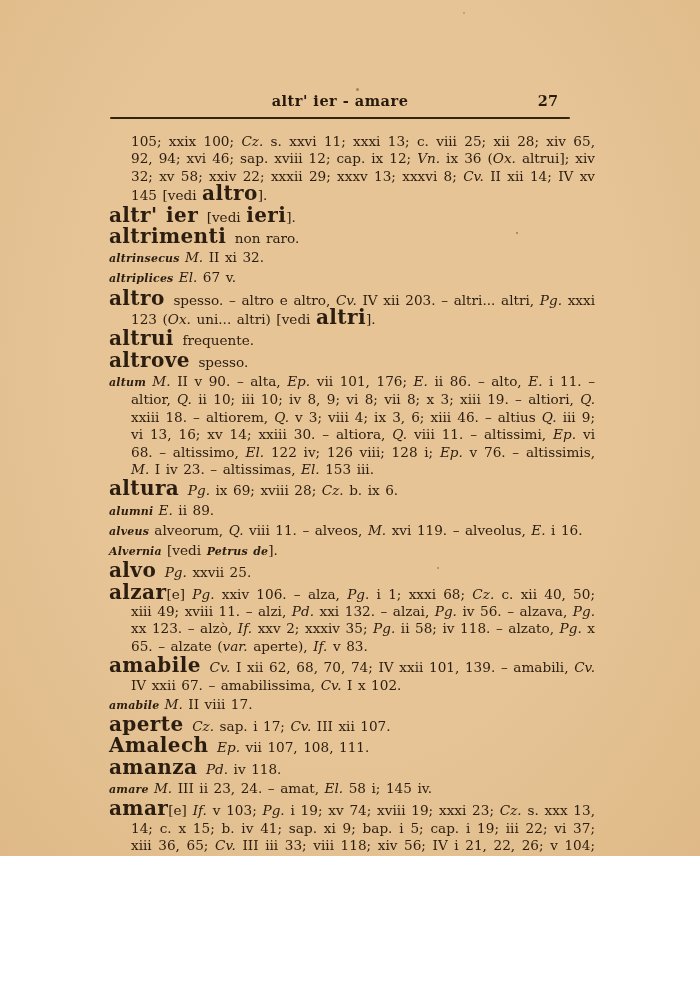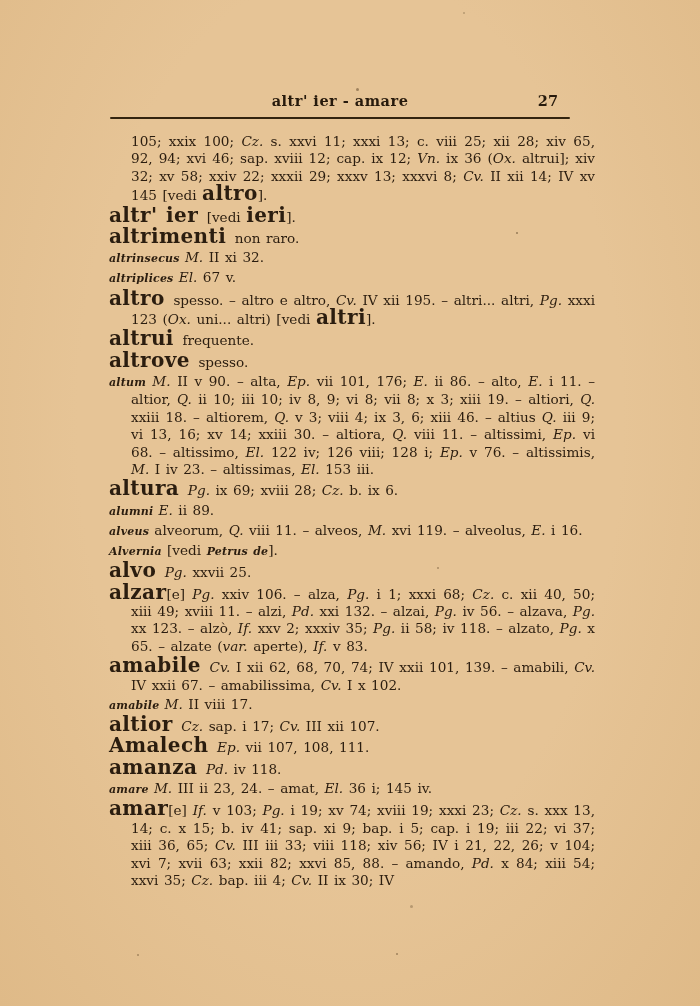--- a/index.html
+++ b/index.html
@@ -1,18 +1,18 @@
 <!DOCTYPE html>
 <html><head>
 <meta charset="utf-8">
 <style>
   html,body{margin:0;padding:0;}
   .page{
     position:relative;
-    width:700px;height:1006px;
+    width:700px;height:856px;
     background:radial-gradient(ellipse at 50% 42%, #e6c496 55%, #dfba88 100%);
     font-family:"DejaVu Serif", serif;
     color:#2b1d0f;
     overflow:hidden;
   }
   .running-head{
     position:absolute;top:92px;left:110px;width:460px;
     text-align:center;font-weight:bold;font-size:14.5px;letter-spacing:.5px;
     color:#271a0c;
   }
@@ -46,36 +46,36 @@
   <div class="running-head">altr' ier - amare</div>
   <div class="page-number">27</div>
   <div class="header-rule"></div>
 
   <div class="content">
       <p class="para continuation"><span class="s-r">105; xxix 100; </span><span class="s-i">Cz.</span><span class="s-r"> s. xxvi 11; xxxi 13; c. viii 25; xii 28; xiv 65, 92, 94; xvi 46; sap. xviii 12; cap. ix 12; </span><span class="s-i">Vn.</span><span class="s-r"> ix 36 (</span><span class="s-i">Ox.</span><span class="s-r"> altrui]; xiv 32; xv 58; xxiv 22; xxxii 29; xxxv 13; xxxvi 8; </span><span class="s-i">Cv.</span><span class="s-r"> II xii 14; IV xv 145 [vedi </span><span class="s-b">altro</span><span class="s-r">].</span></p>
       <p class="para entry"><span class="s-b">altr' ier </span><span class="s-r">[vedi </span><span class="s-b">ieri</span><span class="s-r">].</span></p>
       <p class="para entry"><span class="s-b">altrimenti </span><span class="s-r">non raro.</span></p>
       <p class="para entry"><span class="s-bi">altrinsecus </span><span class="s-i">M.</span><span class="s-r"> II xi 32.</span></p>
       <p class="para entry"><span class="s-bi">altriplices </span><span class="s-i">El.</span><span class="s-r"> 67 v.</span></p>
-      <p class="para entry"><span class="s-b">altro </span><span class="s-r">spesso. – altro e altro, </span><span class="s-i">Cv.</span><span class="s-r"> IV xii 195. – altri... altri, </span><span class="s-i">Pg.</span><span class="s-r"> xxxi 123 (</span><span class="s-i">Ox.</span><span class="s-r"> uni... altri) [vedi </span><span class="s-b">altri</span><span class="s-r">].</span></p>
+      <p class="para entry"><span class="s-b">altro </span><span class="s-r">spesso. – altro e altro, </span><span class="s-i">Cv.</span><span class="s-r"> IV xii 203. – altri... altri, </span><span class="s-i">Pg.</span><span class="s-r"> xxxi 123 (</span><span class="s-i">Ox.</span><span class="s-r"> uni... altri) [vedi </span><span class="s-b">altri</span><span class="s-r">].</span></p>
       <p class="para entry"><span class="s-b">altrui </span><span class="s-r">frequente.</span></p>
       <p class="para entry"><span class="s-b">altrove </span><span class="s-r">spesso.</span></p>
       <p class="para entry"><span class="s-bi">altum </span><span class="s-i">M.</span><span class="s-r"> II v 90. – alta, </span><span class="s-i">Ep.</span><span class="s-r"> vii 101, 176; </span><span class="s-i">E.</span><span class="s-r"> ii 86. – alto, </span><span class="s-i">E.</span><span class="s-r"> i 11. – altior, </span><span class="s-i">Q.</span><span class="s-r"> ii 10; iii 10; iv 8, 9; vi 8; vii 8; x 3; xiii 19. – altiori, </span><span class="s-i">Q.</span><span class="s-r"> xxiii 18. – altiorem, </span><span class="s-i">Q.</span><span class="s-r"> v 3; viii 4; ix 3, 6; xiii 46. – altius </span><span class="s-i">Q.</span><span class="s-r"> iii 9; vi 13, 16; xv 14; xxiii 30. – altiora, </span><span class="s-i">Q.</span><span class="s-r"> viii 11. – altissimi, </span><span class="s-i">Ep.</span><span class="s-r"> vi 68. – altissimo, </span><span class="s-i">El.</span><span class="s-r"> 122 iv; 126 viii; 128 i; </span><span class="s-i">Ep.</span><span class="s-r"> v 76. – altissimis, </span><span class="s-i">M.</span><span class="s-r"> I iv 23. – altissimas, </span><span class="s-i">El.</span><span class="s-r"> 153 iii.</span></p>
       <p class="para entry"><span class="s-b">altura </span><span class="s-i">Pg.</span><span class="s-r"> ix 69; xviii 28; </span><span class="s-i">Cz.</span><span class="s-r"> b. ix 6.</span></p>
       <p class="para entry"><span class="s-bi">alumni </span><span class="s-i">E.</span><span class="s-r"> ii 89.</span></p>
       <p class="para entry"><span class="s-bi">alveus </span><span class="s-r">alveorum, </span><span class="s-i">Q.</span><span class="s-r"> viii 11. – alveos, </span><span class="s-i">M.</span><span class="s-r"> xvi 119. – alveolus, </span><span class="s-i">E.</span><span class="s-r"> i 16.</span></p>
       <p class="para entry"><span class="s-bi">Alvernia </span><span class="s-r">[vedi </span><span class="s-bi">Petrus de</span><span class="s-r">].</span></p>
       <p class="para entry"><span class="s-b">alvo </span><span class="s-i">Pg.</span><span class="s-r"> xxvii 25.</span></p>
       <p class="para entry"><span class="s-b">alzar</span><span class="s-r">[e] </span><span class="s-i">Pg.</span><span class="s-r"> xxiv 106. – alza, </span><span class="s-i">Pg.</span><span class="s-r"> i 1; xxxi 68; </span><span class="s-i">Cz.</span><span class="s-r"> c. xii 40, 50; xiii 49; xviii 11. – alzi, </span><span class="s-i">Pd.</span><span class="s-r"> xxi 132. – alzai, </span><span class="s-i">Pg.</span><span class="s-r"> iv 56. – alzava, </span><span class="s-i">Pg.</span><span class="s-r"> xx 123. – alzò, </span><span class="s-i">If.</span><span class="s-r"> xxv 2; xxxiv 35; </span><span class="s-i">Pg.</span><span class="s-r"> ii 58; iv 118. – alzato, </span><span class="s-i">Pg.</span><span class="s-r"> x 65. – alzate (</span><span class="s-i">var.</span><span class="s-r"> aperte), </span><span class="s-i">If.</span><span class="s-r"> v 83.</span></p>
       <p class="para entry"><span class="s-b">amabile </span><span class="s-i">Cv.</span><span class="s-r"> I xii 62, 68, 70, 74; IV xxii 101, 139. – amabili, </span><span class="s-i">Cv.</span><span class="s-r"> IV xxii 67. – amabilissima, </span><span class="s-i">Cv.</span><span class="s-r"> I x 102.</span></p>
       <p class="para entry"><span class="s-bi">amabile </span><span class="s-i">M.</span><span class="s-r"> II viii 17.</span></p>
-      <p class="para entry"><span class="s-b">altior </span><span class="s-i">Cz.</span><span class="s-r"> sap. i 17; </span><span class="s-i">Cv.</span><span class="s-r"> III xii 107.</span></p>
+      <p class="para entry"><span class="s-b">aperte </span><span class="s-i">Cz.</span><span class="s-r"> sap. i 17; </span><span class="s-i">Cv.</span><span class="s-r"> III xii 107.</span></p>
       <p class="para entry"><span class="s-b">Amalech </span><span class="s-i">Ep.</span><span class="s-r"> vii 107, 108, 111.</span></p>
       <p class="para entry"><span class="s-b">amanza </span><span class="s-i">Pd.</span><span class="s-r"> iv 118.</span></p>
-      <p class="para entry"><span class="s-bi">amare </span><span class="s-i">M.</span><span class="s-r"> III ii 23, 24. – amat, </span><span class="s-i">El.</span><span class="s-r"> 36 i; 145 iv.</span></p>
+      <p class="para entry"><span class="s-bi">amare </span><span class="s-i">M.</span><span class="s-r"> III ii 23, 24. – amat, </span><span class="s-i">El.</span><span class="s-r"> 58 i; 145 iv.</span></p>
       <p class="para entry"><span class="s-b">amar</span><span class="s-r">[e] </span><span class="s-i">If.</span><span class="s-r"> v 103; </span><span class="s-i">Pg.</span><span class="s-r"> i 19; xv 74; xviii 19; xxxi 23; </span><span class="s-i">Cz.</span><span class="s-r"> s. xxx 13, 14; c. x 15; b. iv 41; sap. xi 9; bap. i 5; cap. i 19; iii 22; vi 37; xiii 36, 65; </span><span class="s-i">Cv.</span><span class="s-r"> III iii 33; viii 118; xiv 56; IV i 21, 22, 26; v 104; xvi 7; xvii 63; xxii 82; xxvi 85, 88. – amando, </span><span class="s-i">Pd.</span><span class="s-r"> x 84; xiii 54; xxvi 35; </span><span class="s-i">Cz.</span><span class="s-r"> bap. iii 4; </span><span class="s-i">Cv.</span><span class="s-r"> II ix 30; IV</span></p>
     </div>
 
   <div class="speck" style="left:356px;top:88px;width:3px;height:3px;opacity:.45"></div>
   <div class="speck" style="left:516px;top:232px;width:2px;height:2px;opacity:.5"></div>
   <div class="speck" style="left:437px;top:567px;width:2px;height:2px;opacity:.4"></div>
   <div class="speck" style="left:410px;top:905px;width:3px;height:3px;opacity:.3"></div>
   <div class="speck" style="left:137px;top:954px;width:2px;height:2px;opacity:.4"></div>
   <div class="speck" style="left:396px;top:953px;width:2px;height:2px;opacity:.45"></div>
   <div class="speck" style="left:463px;top:12px;width:2px;height:2px;opacity:.3"></div>

